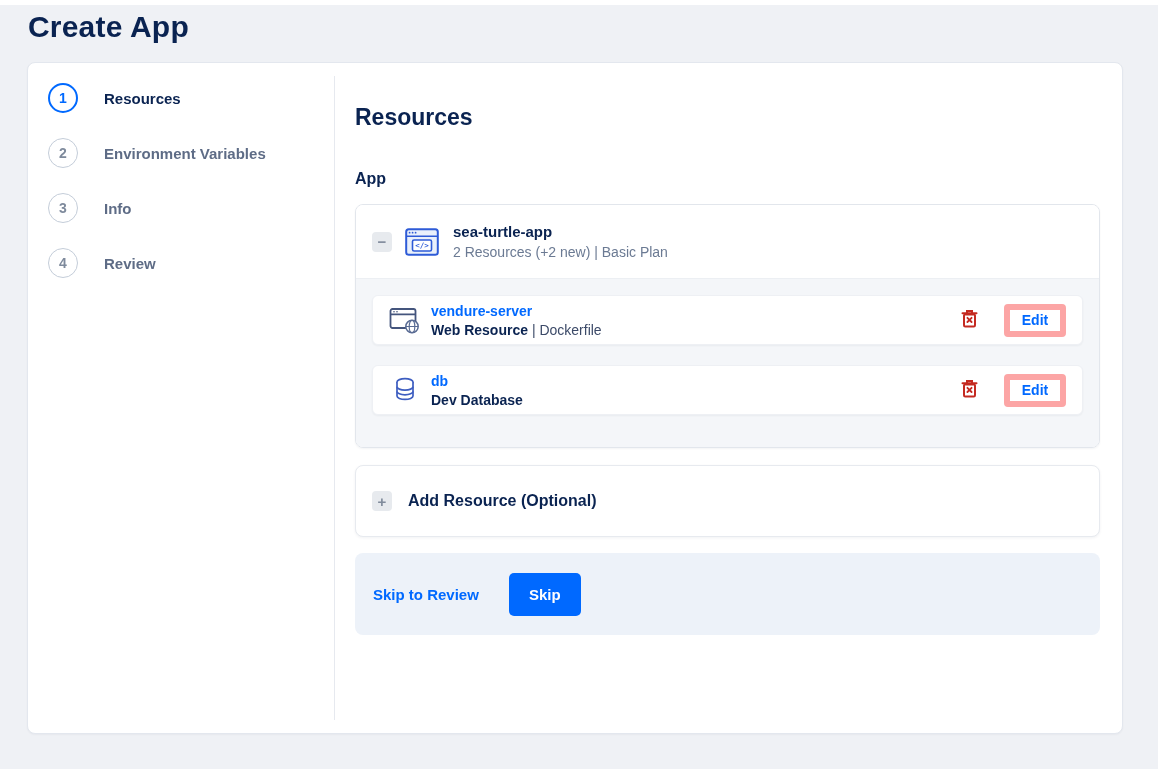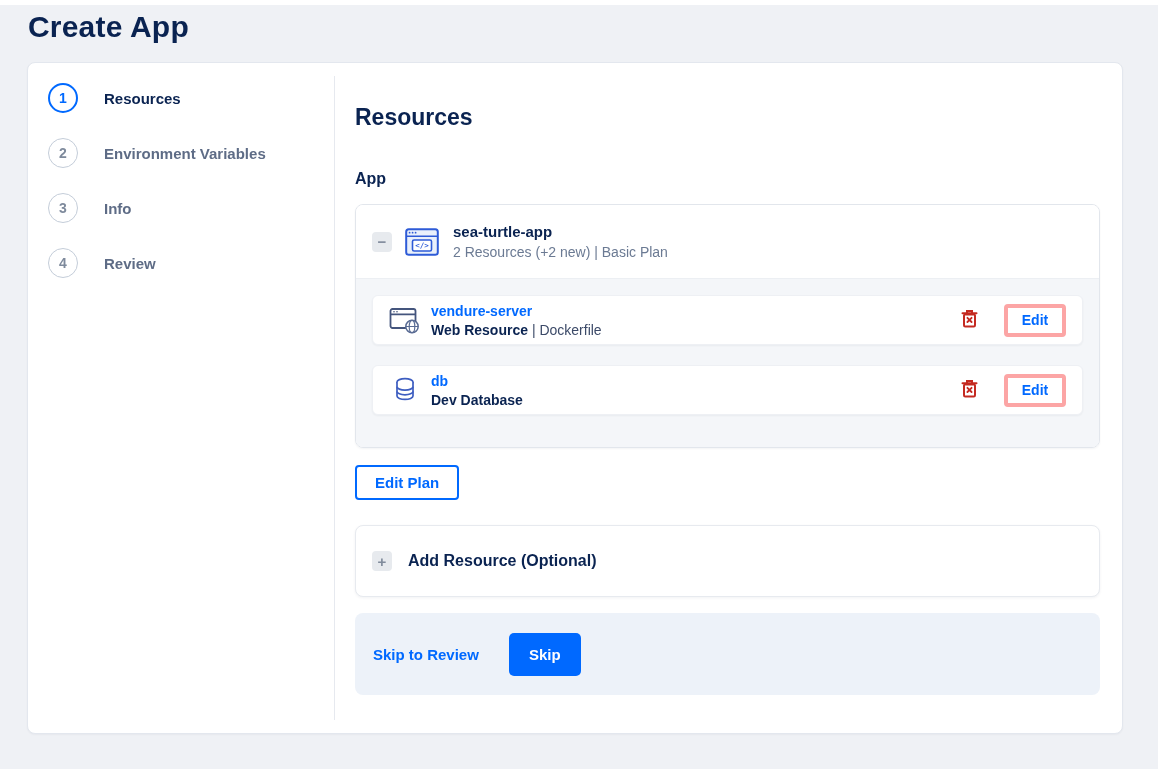--- a/index.html
+++ b/index.html
@@ -72,21 +72,21 @@
   .res-icon { flex:0 0 auto; display:flex; width:32px; justify-content:center; }
   .res-texts { margin-left:10px; }
   .res-name { font-size:14px; font-weight:700; color:#0069ff; cursor:pointer; }
   .res-sub { font-size:14px; margin-top:3px; color:#313d5b; }
   .res-sub .res-type { font-weight:700; color:#0a2351; }
   .res-sub .res-detail { font-weight:400; color:#3c4a68; }
   .res-actions { margin-left:auto; display:flex; align-items:center; }
   .trash-btn { background:none; border:none; cursor:pointer; display:flex; padding:4px; }
   .edit-btn {
     margin-left:22px; width:62px; height:33px; background:#fff;
-    border:4px solid #fca5a5; border-radius:4px; color:#0069ff;
+    border:6px solid #fca5a5; border-radius:4px; color:#0069ff;
     font-size:14px; font-weight:700; cursor:pointer;
     font-family:"Liberation Sans", sans-serif;
   }
   
   .edit-plan-btn {
     height:35px; padding:0 18px; background:#fff; border:2px solid #0069ff;
     border-radius:4px; color:#0069ff; font-size:15px; font-weight:700;
     cursor:pointer; margin-bottom:25px;
     font-family:"Liberation Sans", sans-serif;
   }
@@ -226,21 +226,20 @@
                     <path d="M6.4 8.8 l4.2 4.2 M10.6 8.8 l-4.2 4.2" stroke="#c42a21" stroke-width="1.8" stroke-linecap="round"></path>
                   </svg>
                 </span>
               </button>
               <button class="edit-btn">Edit</button>
             </div>
           </div>
         </div>
       </div>
 
-      <button class="edit-plan-btn">Edit Plan</button>
 
       <div class="add-card">
         <button class="toggle-btn">+</button>
         <span class="add-label">Add Resource (Optional)</span>
       </div>
 
       <div class="footer-band">
         <a class="skip-link">Skip to Review</a>
         <button class="next-btn">Skip</button>
       </div>

